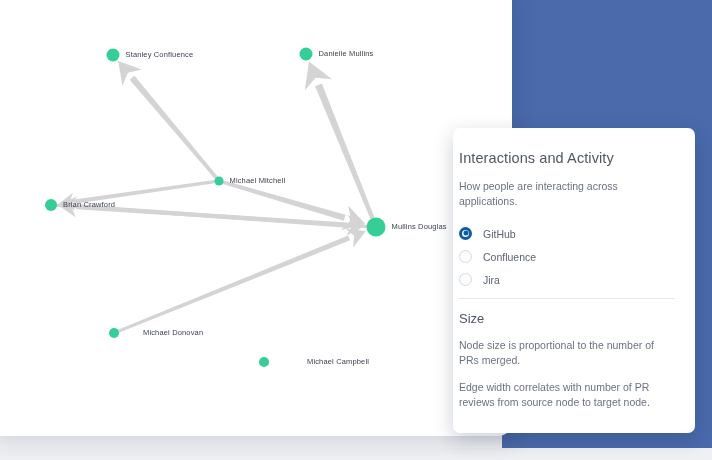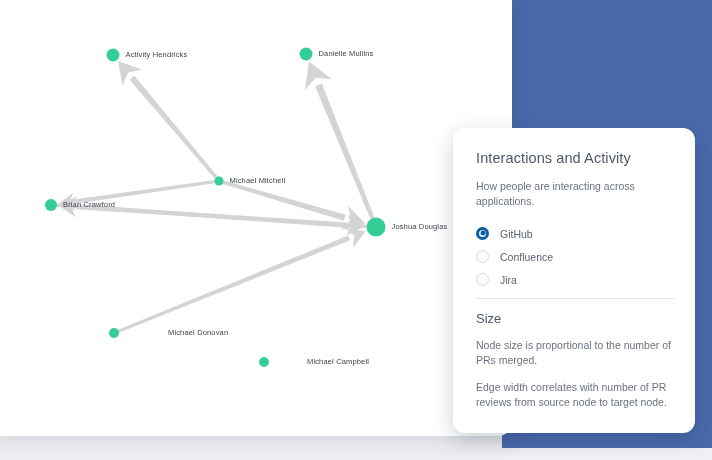--- a/index.html
+++ b/index.html
@@ -60,24 +60,24 @@
     letter-spacing: 0.15px;
   }
   
   #info-panel {
     position: absolute;
     left: 453px;
     top: 128px;
     width: 242px;
     height: 305px;
     background: #ffffff;
-    border-radius: 12px;
+    border-radius: 7px;
     box-shadow: 0 6px 20px rgba(25,35,70,0.22);
     box-sizing: border-box;
-    padding: 22px 20px 0 23px;
+    padding: 22px 20px 0 6px;
   }
   #panel-title {
     font-size: 14.5px;
     color: #4f5766;
     font-weight: normal;
     margin: 0 0 13px 0;
     letter-spacing: 0.1px;
   }
   .panel-body {
     font-size: 10.5px;
@@ -207,26 +207,26 @@
           <circle cx="127" cy="69" r="6.5" fill="#35ce96"></circle>
           <circle cx="320" cy="68" r="6.5" fill="#35ce96"></circle>
           <circle cx="233" cy="195" r="4.5" fill="#35ce96"></circle>
           <circle cx="65" cy="219" r="6" fill="#35ce96"></circle>
           <circle cx="390" cy="241" r="9.5" fill="#35ce96"></circle>
           <circle cx="128" cy="347" r="5" fill="#35ce96"></circle>
           <circle cx="278" cy="376" r="5" fill="#35ce96"></circle>
         </g>
     </svg>
     <div id="labels-layer">
-        <div class="node-label" style="left: 139.5px; top: 64px;">Activity Hendricks</div>
+        <div class="node-label" style="left: 139.5px; top: 64px;">Stanley Confluence</div>
         <div class="node-label" style="left: 332.5px; top: 63px;">Danielle Mullins</div>
         <div class="node-label" style="left: 243.5px; top: 190px;">Michael Mitchell</div>
         <div class="node-label" style="left: 77px; top: 214px; text-align: right;">Brian Crawford</div>
-        <div class="node-label" style="left: 405.5px; top: 236px;">Joshua Douglas</div>
-        <div class="node-label" style="left: 150px; top: 342px; padding-left: 32px;">Michael Donovan</div>
+        <div class="node-label" style="left: 405.5px; top: 236px;">Mullins Douglas</div>
+        <div class="node-label" style="left: 125px; top: 342px; padding-left: 32px;">Michael Donovan</div>
         <div class="node-label" style="left: 289px; top: 371px; margin-left: 32px;">Michael Campbell</div>
       </div>
   </div>
 
   <div id="info-panel">
     <h2 id="panel-title">Interactions and Activity</h2>
     <p class="panel-body">How people are interacting across applications.</p>
 
     <div id="radio-group">
         <div class="radio-row selected">

